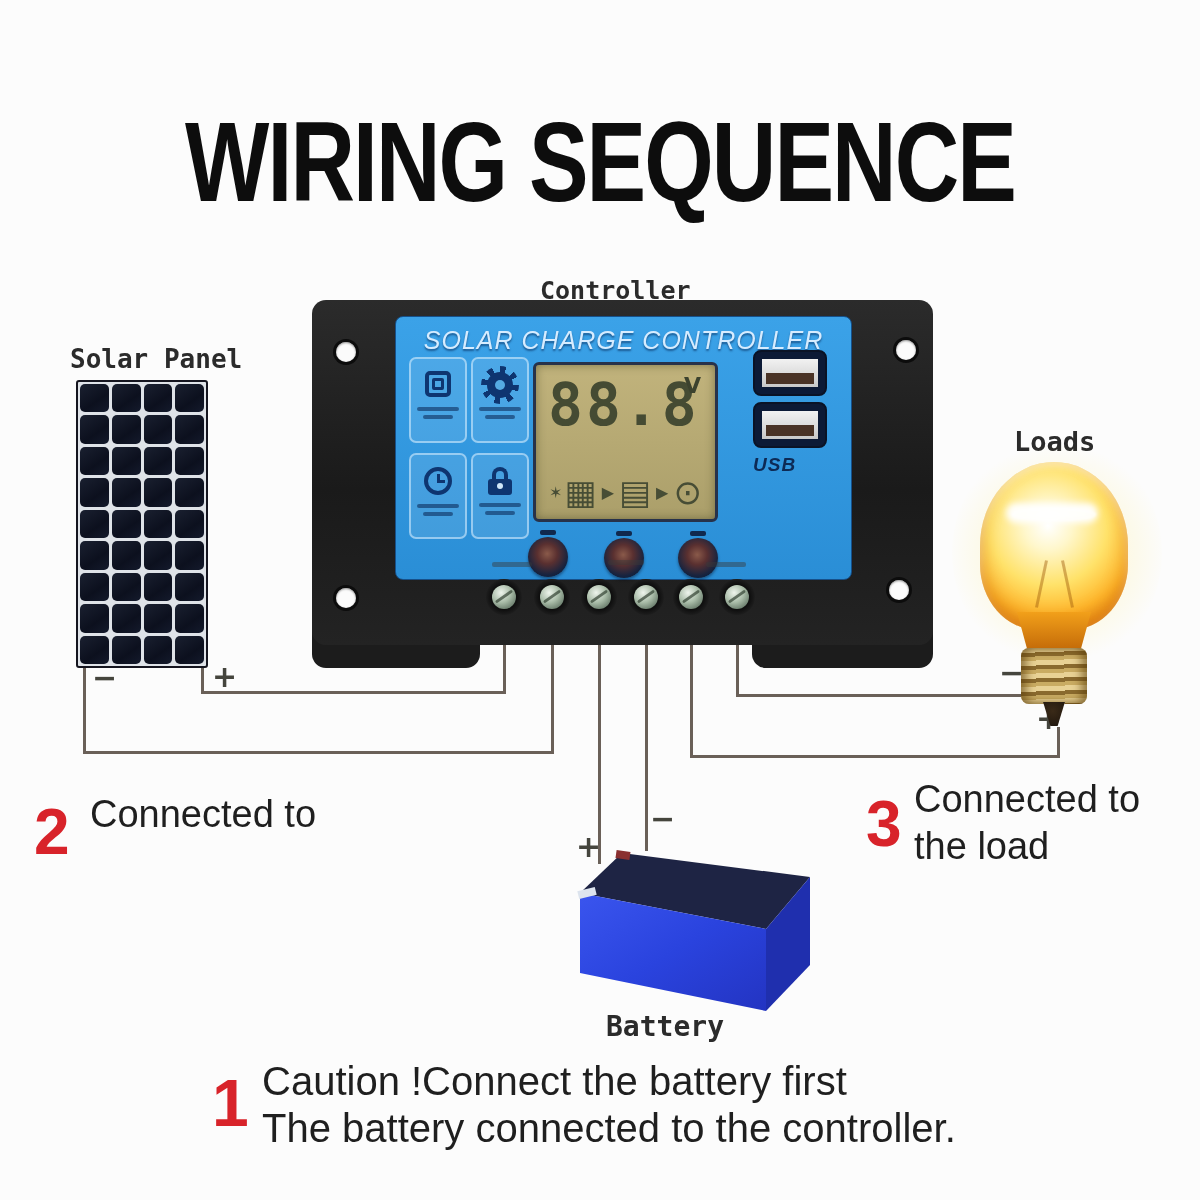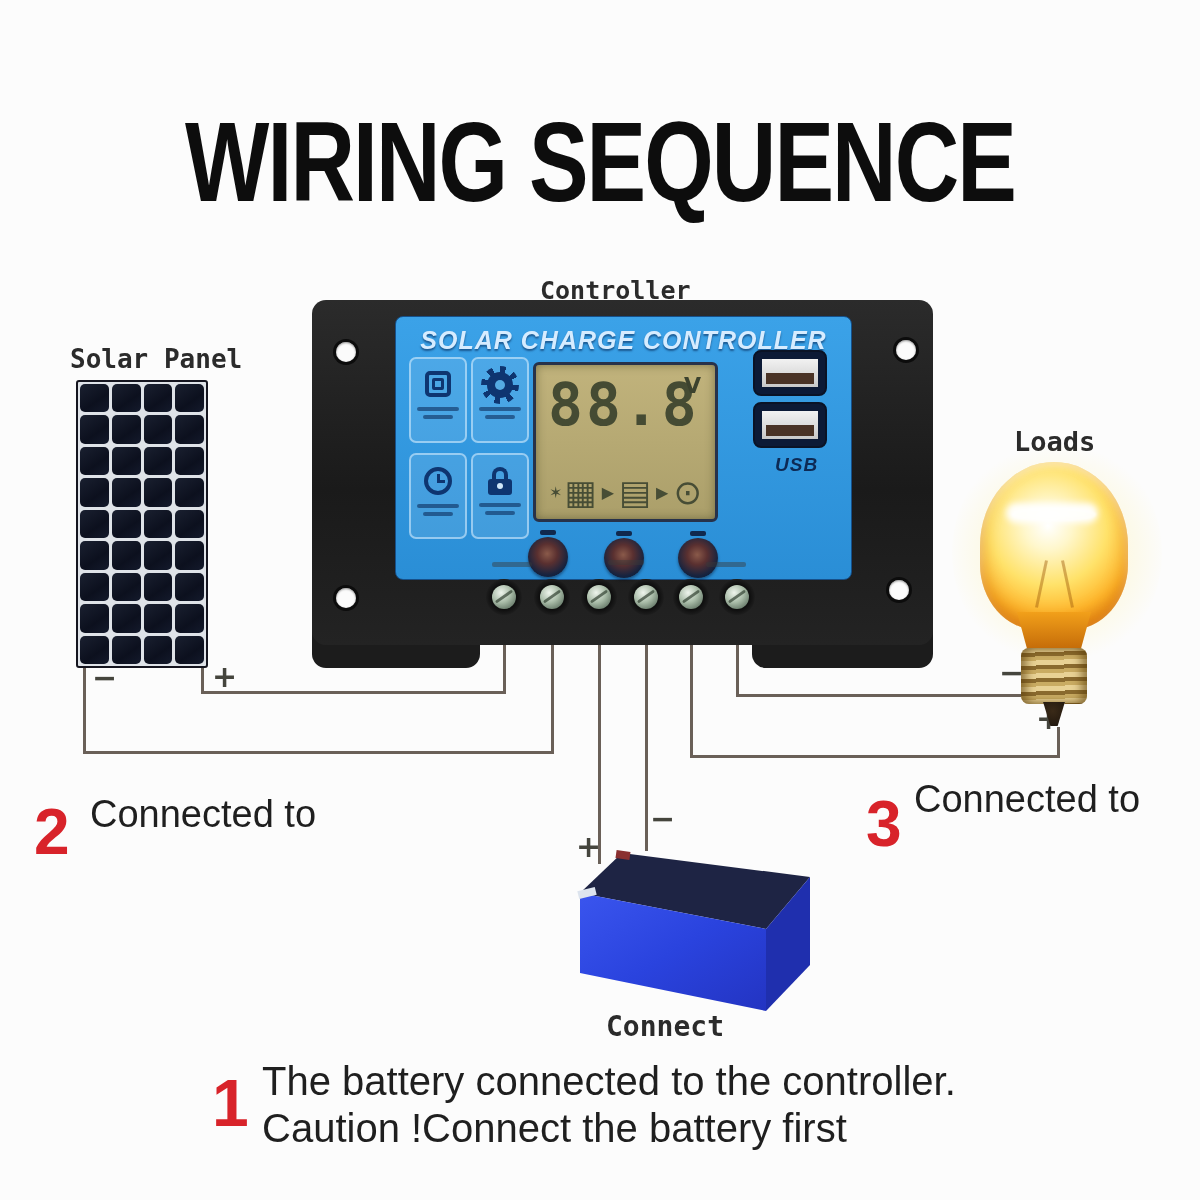--- a/index.html
+++ b/index.html
@@ -19,21 +19,21 @@
            border-radius:3px;display:grid;gap:3px;padding:2px;box-sizing:border-box;}
   .sp-cell{background:linear-gradient(145deg,#1a2030,#0c101e 60%,#141a2c);border-radius:5px;}
 
   
   .ctl-body{left:312px;top:300px;width:621px;height:345px;border-radius:14px;
             background:linear-gradient(180deg,#2b2b2b,#1a1a1a 55%,#232323);}
   .ctl-foot{height:38px;top:630px;background:#1c1c1c;border-radius:0 0 14px 14px;}
   .hole{width:20px;height:20px;border-radius:50%;background:#fbfbfb;box-shadow:0 0 0 3px #0c0c0c, inset 0 1px 2px #999;}
   .face{left:395px;top:316px;width:455px;height:262px;border-radius:8px;border:1px solid #16508a;
         background:linear-gradient(180deg,#3ba2e8,#2a8ed6);}
-  .brand{left:0;right:0;top:9px;text-align:center;font-style:italic;font-weight:700;font-size:25px;
+  .brand{left:0;right:0;top:9px;text-align:center;font-style:italic;font-weight:400;font-size:25px;
          letter-spacing:1px;color:#d6ecff;text-shadow:0 2px 2px rgba(10,50,100,.65);}
   .tile{width:58px;height:86px;border-radius:7px;border:2px solid rgba(220,240,255,.55);
         background:rgba(255,255,255,.10);box-sizing:border-box;display:flex;flex-direction:column;
         align-items:center;justify-content:flex-start;padding-top:8px;}
   .cap{width:42px;height:4px;border-radius:2px;background:rgba(8,35,80,.55);margin-top:4px;}
   .cap.short{width:30px;}
   
   .chip{width:26px;height:26px;border:4px solid #0e3570;border-radius:5px;position:relative;box-sizing:border-box;margin-top:4px;}
   .chip::before{content:"";position:absolute;inset:3px;border:3px solid #0e3570;border-radius:2px;}
   .gear{width:26px;height:26px;background:#0e3570;border-radius:50%;position:relative;margin-top:5px;}
@@ -62,21 +62,21 @@
   .pbtn{width:40px;height:40px;border-radius:50%;
         background:radial-gradient(circle at 48% 42%,#8a5a4a 0%,#5a3030 32%,#16233f 68%,#0c1930 100%);
         box-shadow:0 2px 3px rgba(0,0,20,.4);}
   .pbtn-label{width:16px;height:5px;border-radius:2px;background:#10294e;}
 
   .usb{left:753px;top:350px;width:80px;}
   .usb-port{width:74px;height:46px;background:#0c1a36;border:2px solid #0a1326;border-radius:8px;
             box-sizing:border-box;margin-bottom:6px;position:relative;}
   .usb-metal{position:absolute;left:7px;top:7px;width:56px;height:28px;background:linear-gradient(180deg,#f2f2f2,#c9c9c9);}
   .usb-tongue{position:absolute;left:11px;top:21px;width:48px;height:11px;background:#4a3326;}
-  .usb-text{font-style:italic;font-weight:700;font-size:19px;color:#0d2a55;letter-spacing:1px;margin-top:2px;margin-left:22px;}
+  .usb-text{font-style:italic;font-weight:700;font-size:19px;color:#0d2a55;letter-spacing:1px;margin-top:2px;}
 
   .screw-outer{width:36px;height:36px;border-radius:50%;background:radial-gradient(circle,#000 30%,#1d1d1d 70%,#2a2a2a);}
   .screw-inner{position:absolute;left:6px;top:6px;width:24px;height:24px;border-radius:50%;
         background:radial-gradient(circle at 38% 32%,#eef4ec 0%,#a8bba7 45%,#5f7262 85%);}
   .screw-inner::after{content:"";position:absolute;left:2px;top:10px;width:20px;height:3px;background:rgba(40,55,40,.65);
         transform:rotate(-35deg);border-radius:2px;}
   .emboss{height:5px;background:#3a3a3a;opacity:.45;border-radius:2px;}
 
   
   .wire{background:#6a6058;}
@@ -290,29 +290,30 @@
       <stop offset="0.5" stop-color="#2a43de"></stop>
       <stop offset="1" stop-color="#2334c2"></stop>
     </linearGradient>
   </defs>
   <polygon points="10,50 52,10 240,34 196,86" fill="#1e2444"></polygon>
   <polygon points="196,86 240,34 240,122 196,168" fill="#1f2fae"></polygon>
   <polygon points="10,50 196,86 196,168 10,130" fill="url(#batFront)"></polygon>
   <rect x="8" y="46" width="18" height="8" fill="#dde4ee" transform="rotate(-14 17 50)"></rect>
   <rect x="46" y="8" width="14" height="8" fill="#8a3030" transform="rotate(8 53 12)"></rect>
 </svg>
-<div class="abs devlabel bat-label">Connect</div>
+<div class="abs devlabel bat-label">Battery</div>
 
 <div class="abs stepnum" style="left:34px;top:800px;font-size:64px;">2</div>
 <div class="abs steptext" style="left:90px;top:791px;">
   <div>Connected to</div>
 </div>
 
 <div class="abs stepnum" style="left:866px;top:792px;font-size:64px;">3</div>
 <div class="abs steptext" style="left:914px;top:776px;">
   <div>Connected to</div>
+  <div>the load</div>
 </div>
 
 <div class="abs stepnum" style="left:212px;top:1070px;font-size:66px;">1</div>
 <div class="abs steptext" style="left:262px;top:1058px;font-size:40px;">
+  <div>Caution !Connect the battery first</div>
   <div>The battery connected to the controller.</div>
-  <div>Caution !Connect the battery first</div>
 </div>
 
 </body></html>

